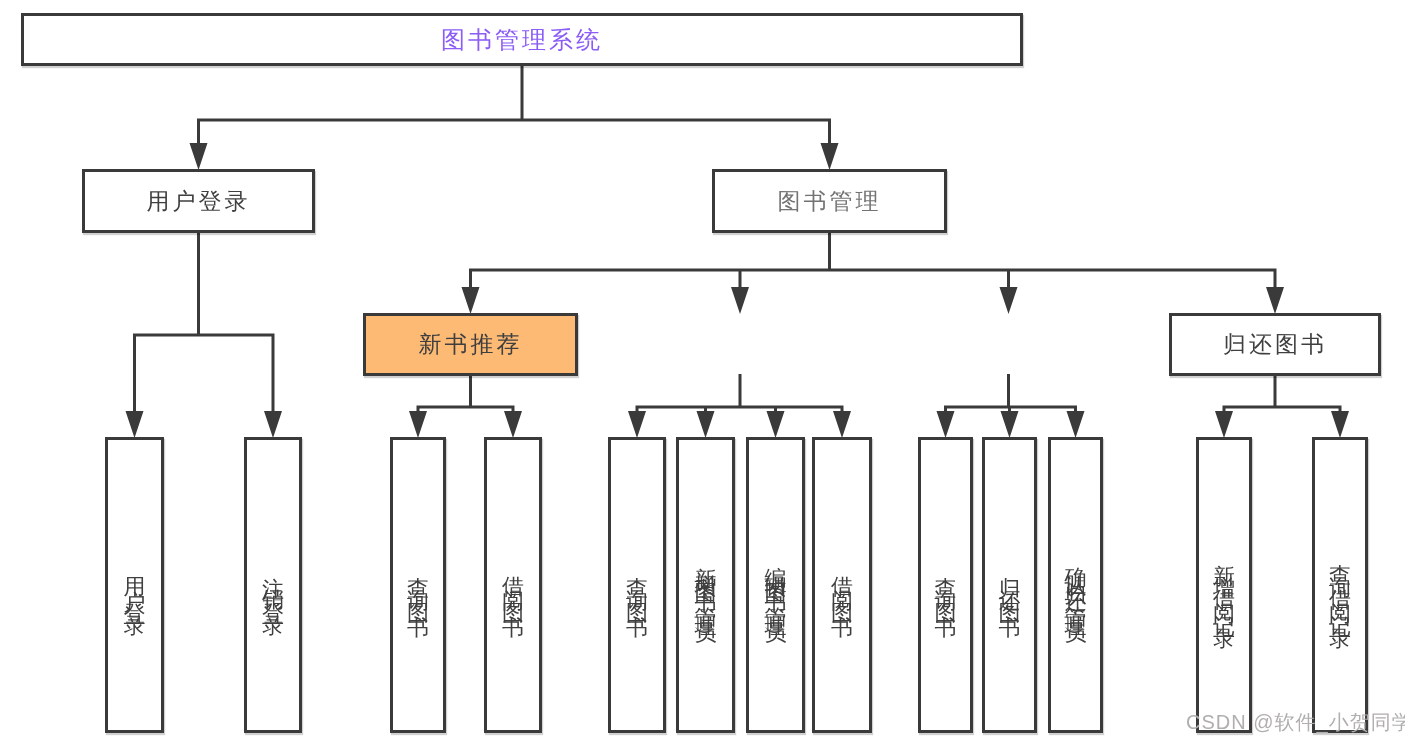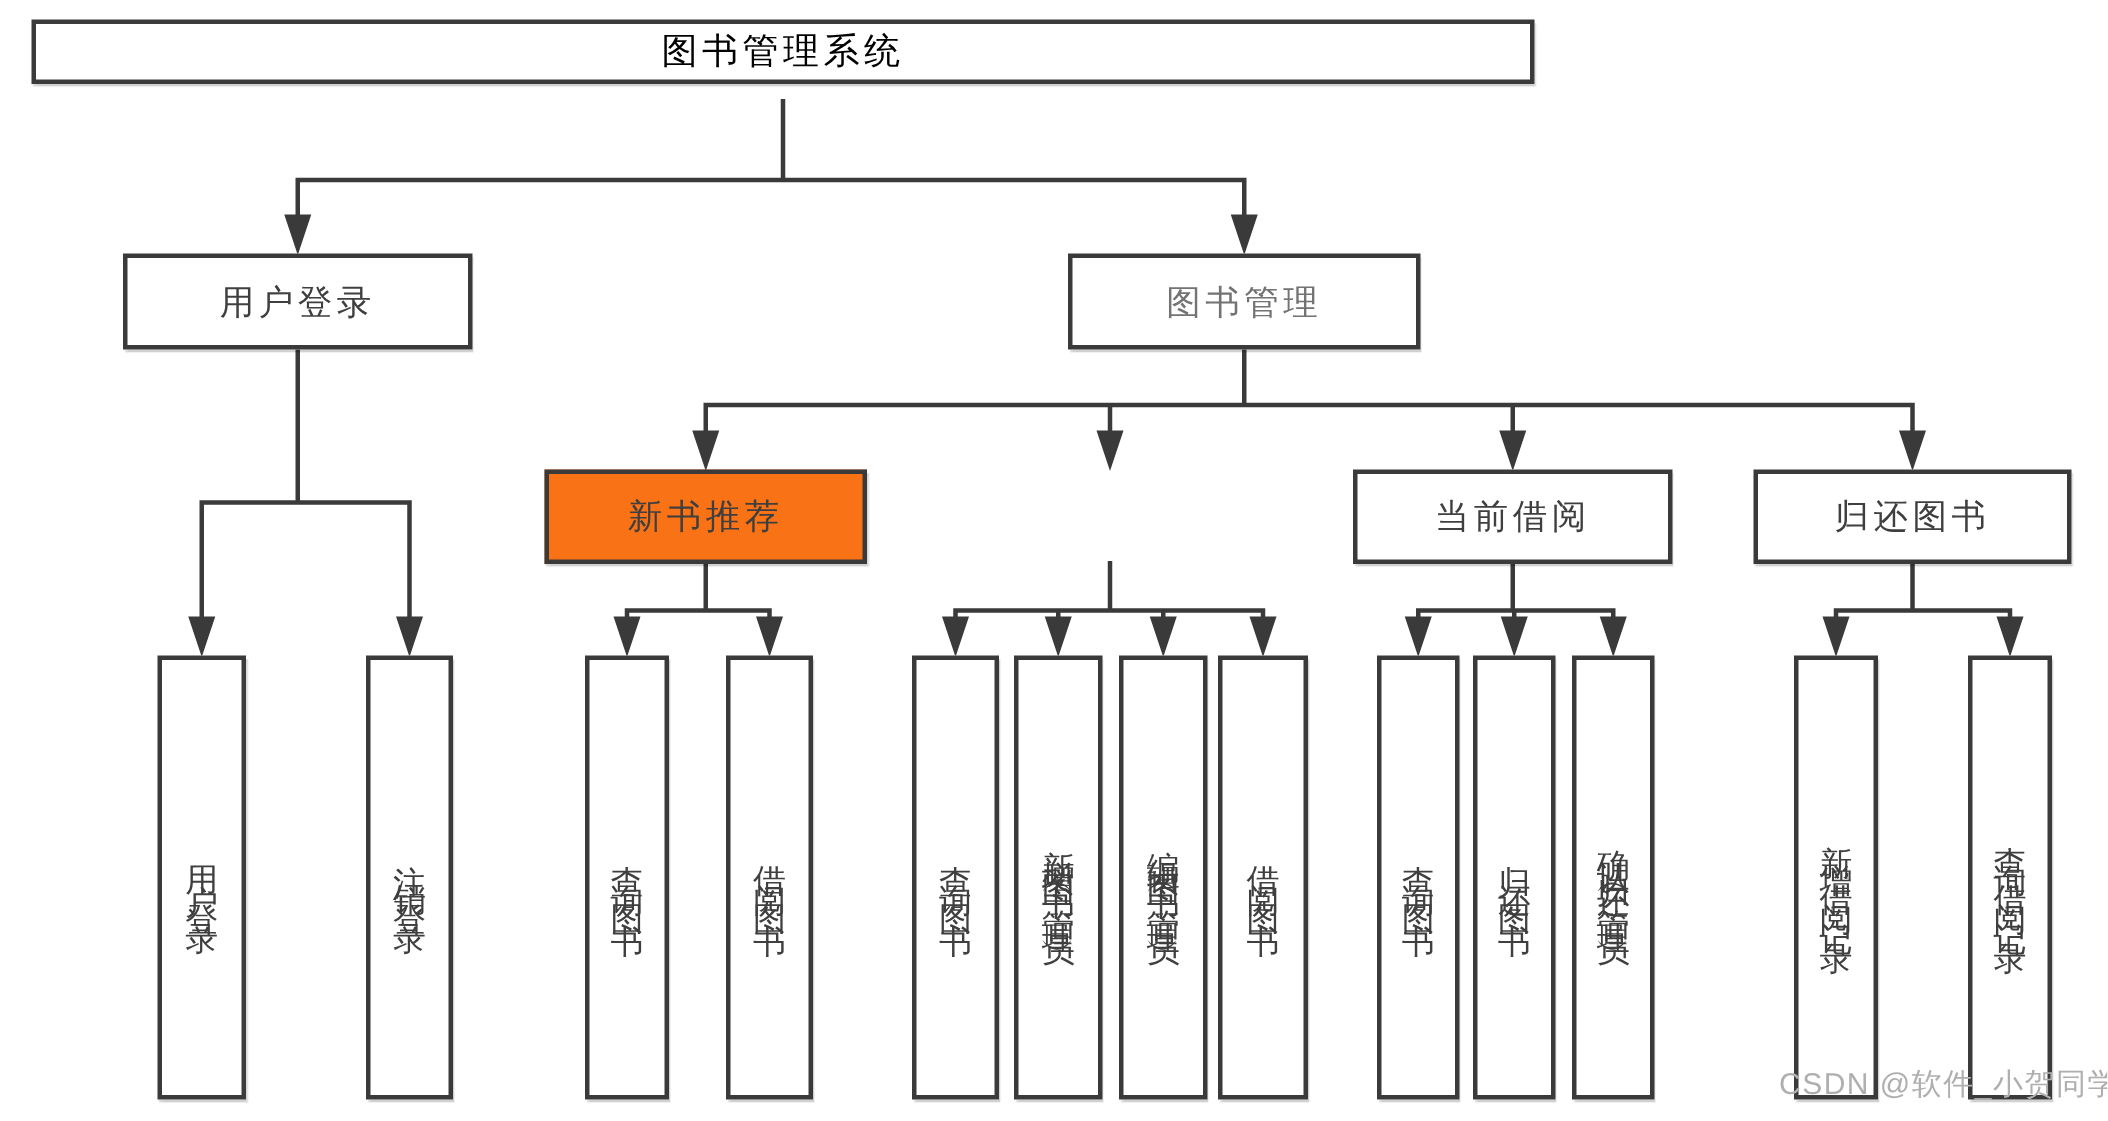--- a/index.html
+++ b/index.html
@@ -62,34 +62,31 @@
 </style>
 </head>
 <body>
 
 <div class="canvas" id="canvas">
     <svg width="1405" height="747" viewBox="0 0 1405 747" class="connectors">
       <path d="M522 66V120M197 120H831M198.5 120V149M829.5 120V149M198.5 231V335M133 335H274.5M134.5 335V417M273 335V417M829.5 231V270M469 270H1276.5M470.5 270V293M740 270V293M1008.5 270V293M1275 270V293M470.5 374V407M416.5 407H514.5M418 407V417M513 407V417M740 374V407M635.5 407H843.5M637 407V417M705.5 407V417M775.5 407V417M842 407V417M1008.5 374V407M944 407H1077M945.5 407V417M1009.5 407V417M1075.5 407V417M1275 374V407M1222.5 407H1341.5M1224 407V417M1340 407V417" stroke="#3a3a3a" stroke-width="3" fill="none"></path>
       <path d="M189.5 143L207.5 143L198.5 170ZM820.5 143L838.5 143L829.5 170ZM125.5 411L143.5 411L134.5 438ZM264 411L282 411L273 438ZM461.5 287L479.5 287L470.5 314ZM731 287L749 287L740 314ZM999.5 287L1017.5 287L1008.5 314ZM1266 287L1284 287L1275 314ZM409 411L427 411L418 438ZM504 411L522 411L513 438ZM628 411L646 411L637 438ZM696.5 411L714.5 411L705.5 438ZM766.5 411L784.5 411L775.5 438ZM833 411L851 411L842 438ZM936.5 411L954.5 411L945.5 438ZM1000.5 411L1018.5 411L1009.5 438ZM1066.5 411L1084.5 411L1075.5 438ZM1215 411L1233 411L1224 438ZM1331 411L1349 411L1340 438Z" fill="#3a3a3a" stroke="none"></path>
     </svg>
   <div class="watermark" style="color: rgb(177, 174, 176);">CSDN @软件_小贺同学</div>
-<div class="node root" style="left: 21px; top: 13px; width: 1002px; height: 43px; border-color: rgb(58, 58, 58); background: rgb(255, 255, 255); color: #000000;">
+<div class="node root" style="left: 21px; top: 13px; width: 1002px; height: 53px; border-color: rgb(58, 58, 58); background: rgb(255, 255, 255); color: #8b5cf6;">
       <span class="lbl">图书管理系统</span>
     </div>
     <div class="node" style="left: 82px; top: 169px; width: 233px; height: 64px; border-color: rgb(58, 58, 58); background: rgb(255, 255, 255); color: rgb(63, 63, 63);">
       <span class="lbl">用户登录</span>
     </div>
     <div class="node" style="left: 712px; top: 169px; width: 235px; height: 64px; border-color: rgb(58, 58, 58); background: rgb(255, 255, 255); color: #737373;">
       <span class="lbl">图书管理</span>
     </div>
-    <div class="node" style="left: 363px; top: 313px; width: 215px; height: 63px; border-color: rgb(58, 58, 58); background: #f97316; color: rgb(63, 63, 63);">
+    <div class="node" style="left: 363px; top: 313px; width: 215px; height: 63px; border-color: rgb(58, 58, 58); background: #fdba74; color: rgb(63, 63, 63);">
       <span class="lbl">新书推荐</span>
-    </div>
-    <div class="node" style="left: 902px; top: 313px; width: 213px; height: 63px; border-color: rgb(58, 58, 58); background: rgb(255, 255, 255); color: rgb(63, 63, 63);">
-      <span class="lbl">当前借阅</span>
     </div>
     <div class="node" style="left: 1169px; top: 313px; width: 212px; height: 63px; border-color: rgb(58, 58, 58); background: rgb(255, 255, 255); color: rgb(63, 63, 63);">
       <span class="lbl">归还图书</span>
     </div>
     <div class="node vertical" style="left: 105px; top: 437px; width: 59px; height: 296px; border-color: rgb(58, 58, 58); background: rgb(255, 255, 255); color: rgb(63, 63, 63);">
       <span class="lbl" style="letter-spacing: 13px;">用户登录</span>
     </div>
     <div class="node vertical" style="left: 244px; top: 437px; width: 58px; height: 296px; border-color: rgb(58, 58, 58); background: rgb(255, 255, 255); color: rgb(63, 63, 63);">
       <span class="lbl" style="letter-spacing: 13px;">注销登录</span>
     </div>

